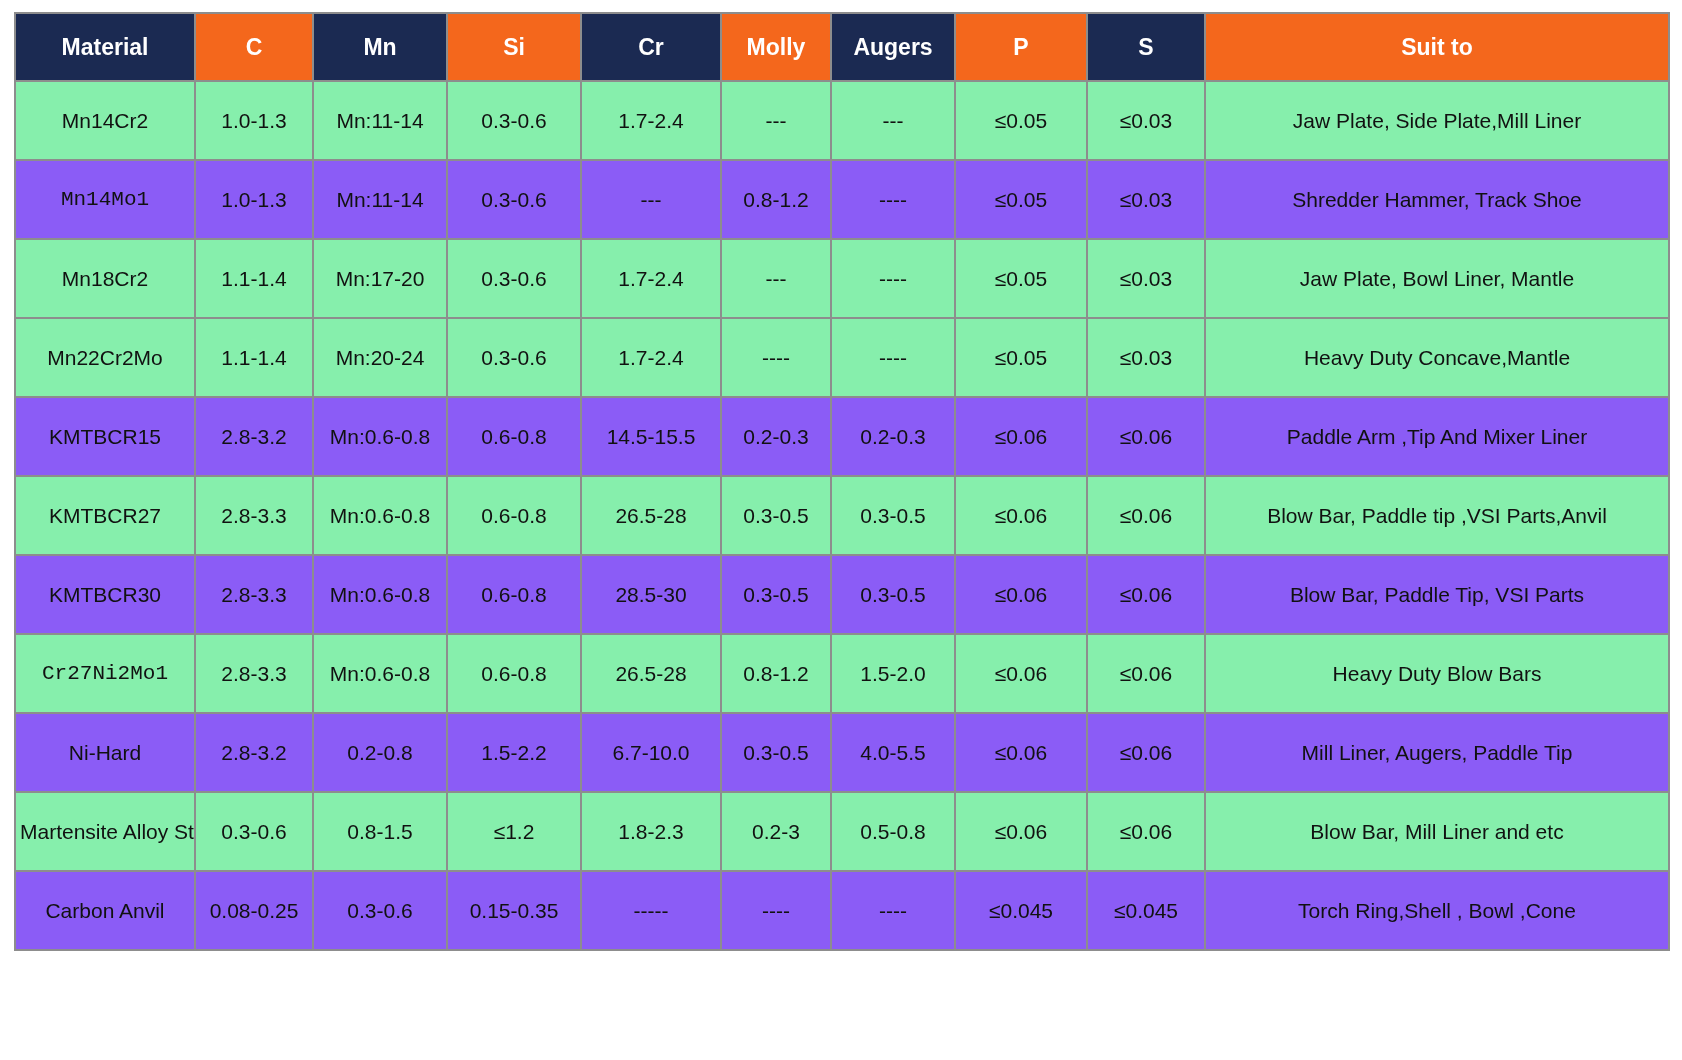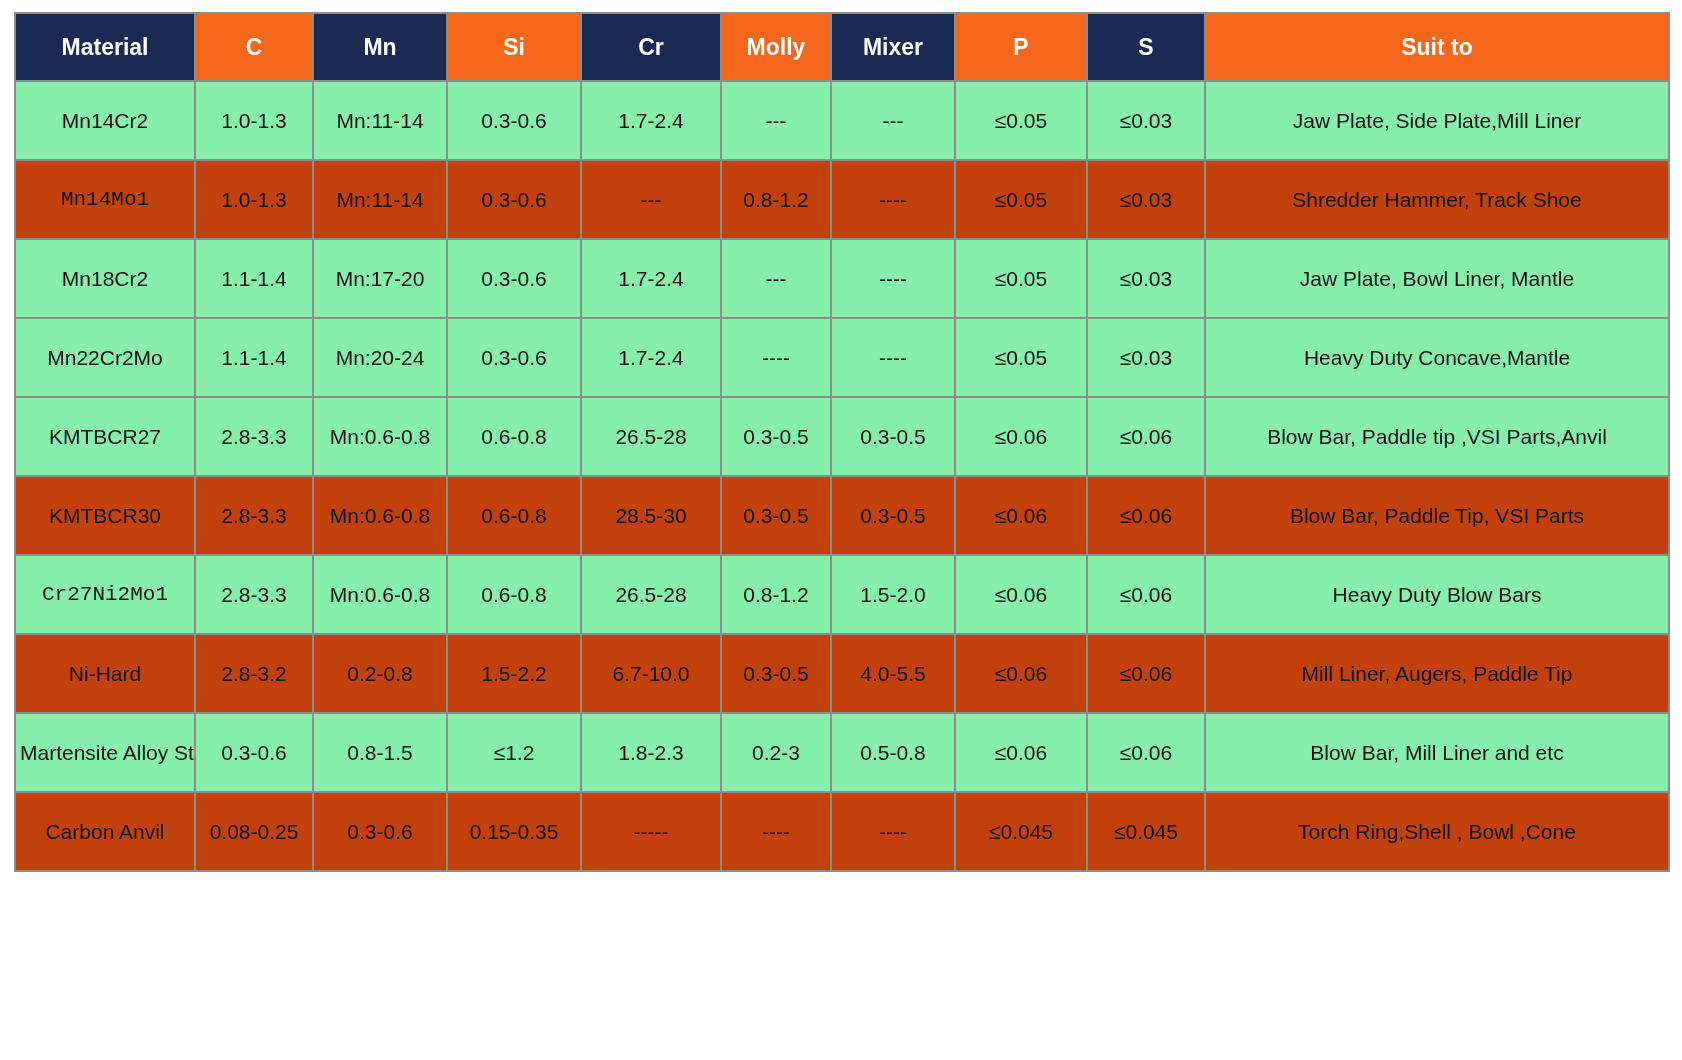--- a/index.html
+++ b/index.html
@@ -40,21 +40,21 @@
   table.spec thead th {
     height: 68px;
     font-weight: bold;
     font-size: 23px;
     color: #ffffff;
     border-color: #8d8d8d;
   }
   .hdr-navy { background: #1b2a52; }
   .hdr-orange { background: #f4671c; }
   tbody tr.row-even td { background: #86efac; }
-  tbody tr.row-odd td { background: #c2410c; }
+  tbody tr.row-odd td { background: #8b5cf6; }
   td.col-suit {
     text-align: left;
     padding-left: 14px;
     margin-top: 24px;
   }
   td.mono {
     font-family: "Liberation Mono", monospace;
     font-size: 20px;
   }
   td.two-line {
@@ -91,21 +91,21 @@
         <col class="c-suit">
     </colgroup>
     <thead>
       <tr id="header-row">
           <th class="hdr-navy">Material</th>
           <th class="hdr-orange">C</th>
           <th class="hdr-navy">Mn</th>
           <th class="hdr-orange">Si</th>
           <th class="hdr-navy">Cr</th>
           <th class="hdr-orange">Molly</th>
-          <th class="hdr-navy">Mixer</th>
+          <th class="hdr-navy">Augers</th>
           <th class="hdr-orange">P</th>
           <th class="hdr-navy">S</th>
           <th class="hdr-orange">Suit to</th>
         </tr>
     </thead>
     <tbody id="table-body">
         <tr class="row-even">
           <td>Mn14Cr2</td>
           <td>1.0-1.3</td>
           <td>Mn:11-14</td>
@@ -145,20 +145,32 @@
           <td>Mn22Cr2Mo</td>
           <td>1.1-1.4</td>
           <td>Mn:20-24</td>
           <td>0.3-0.6</td>
           <td>1.7-2.4</td>
           <td>----</td>
           <td>----</td>
           <td>≤0.05</td>
           <td>≤0.03</td>
           <td class="col-suit">Heavy Duty Concave,Mantle</td>
+        </tr>
+        <tr class="row-odd">
+          <td>KMTBCR15</td>
+          <td>2.8-3.2</td>
+          <td>Mn:0.6-0.8</td>
+          <td>0.6-0.8</td>
+          <td>14.5-15.5</td>
+          <td>0.2-0.3</td>
+          <td>0.2-0.3</td>
+          <td>≤0.06</td>
+          <td>≤0.06</td>
+          <td class="col-suit">Paddle Arm ,Tip And Mixer Liner</td>
         </tr>
         <tr class="row-even">
           <td>KMTBCR27</td>
           <td>2.8-3.3</td>
           <td>Mn:0.6-0.8</td>
           <td>0.6-0.8</td>
           <td>26.5-28</td>
           <td>0.3-0.5</td>
           <td>0.3-0.5</td>
           <td>≤0.06</td>

